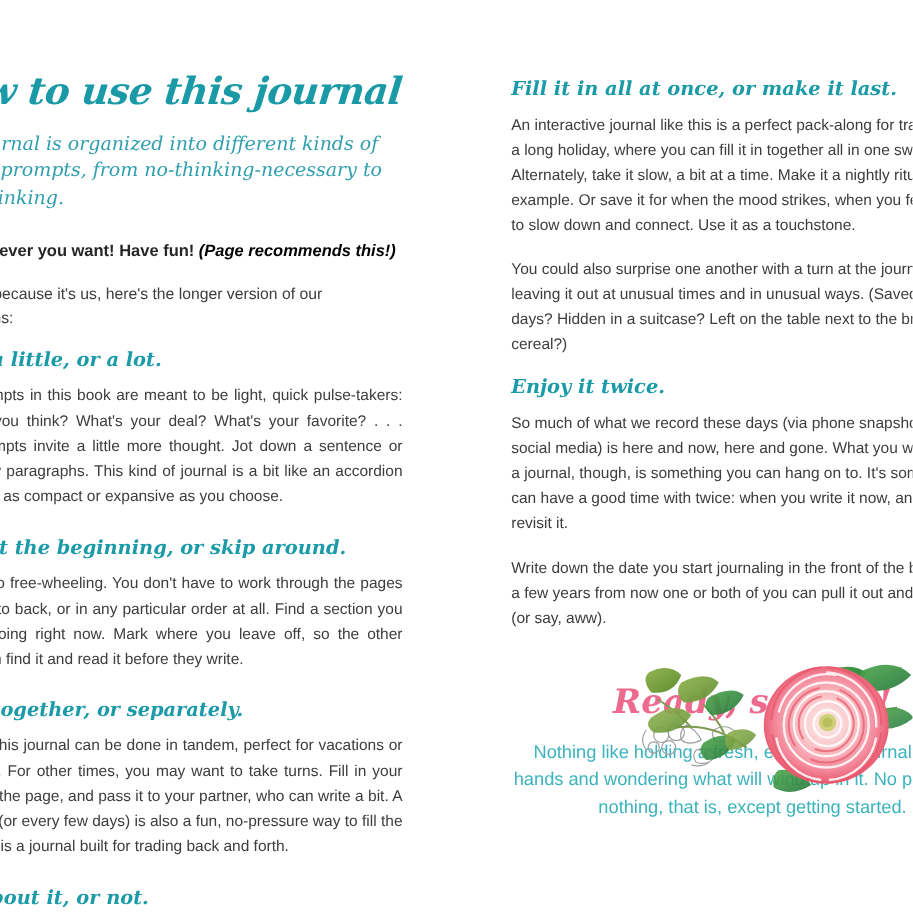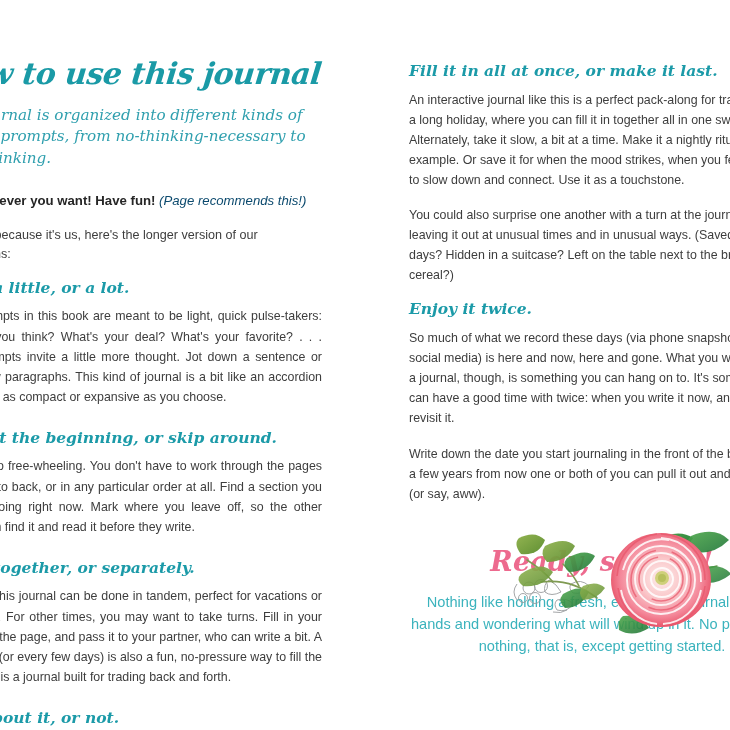--- a/index.html
+++ b/index.html
@@ -83,23 +83,23 @@
 
   .lead-bold {
     font-family: "Liberation Sans", sans-serif;
     font-weight: 700;
     font-size: 13.2px;
     line-height: 1.5;
     color: #262626;
     margin: 0;
   }
   .lead-bold .pink-note {
-    font-weight: 400;
-    font-style: italic;
-    color: #0c4a6e;
+    font-weight: 700;
+    font-style: italic;
+    color: #000000;
   }
 
   .intro-line {
     font-family: "Liberation Sans", sans-serif;
     font-size: 12.6px;
     line-height: 1.5;
     color: #3d3d3d;
     margin: 0;
   }
 

